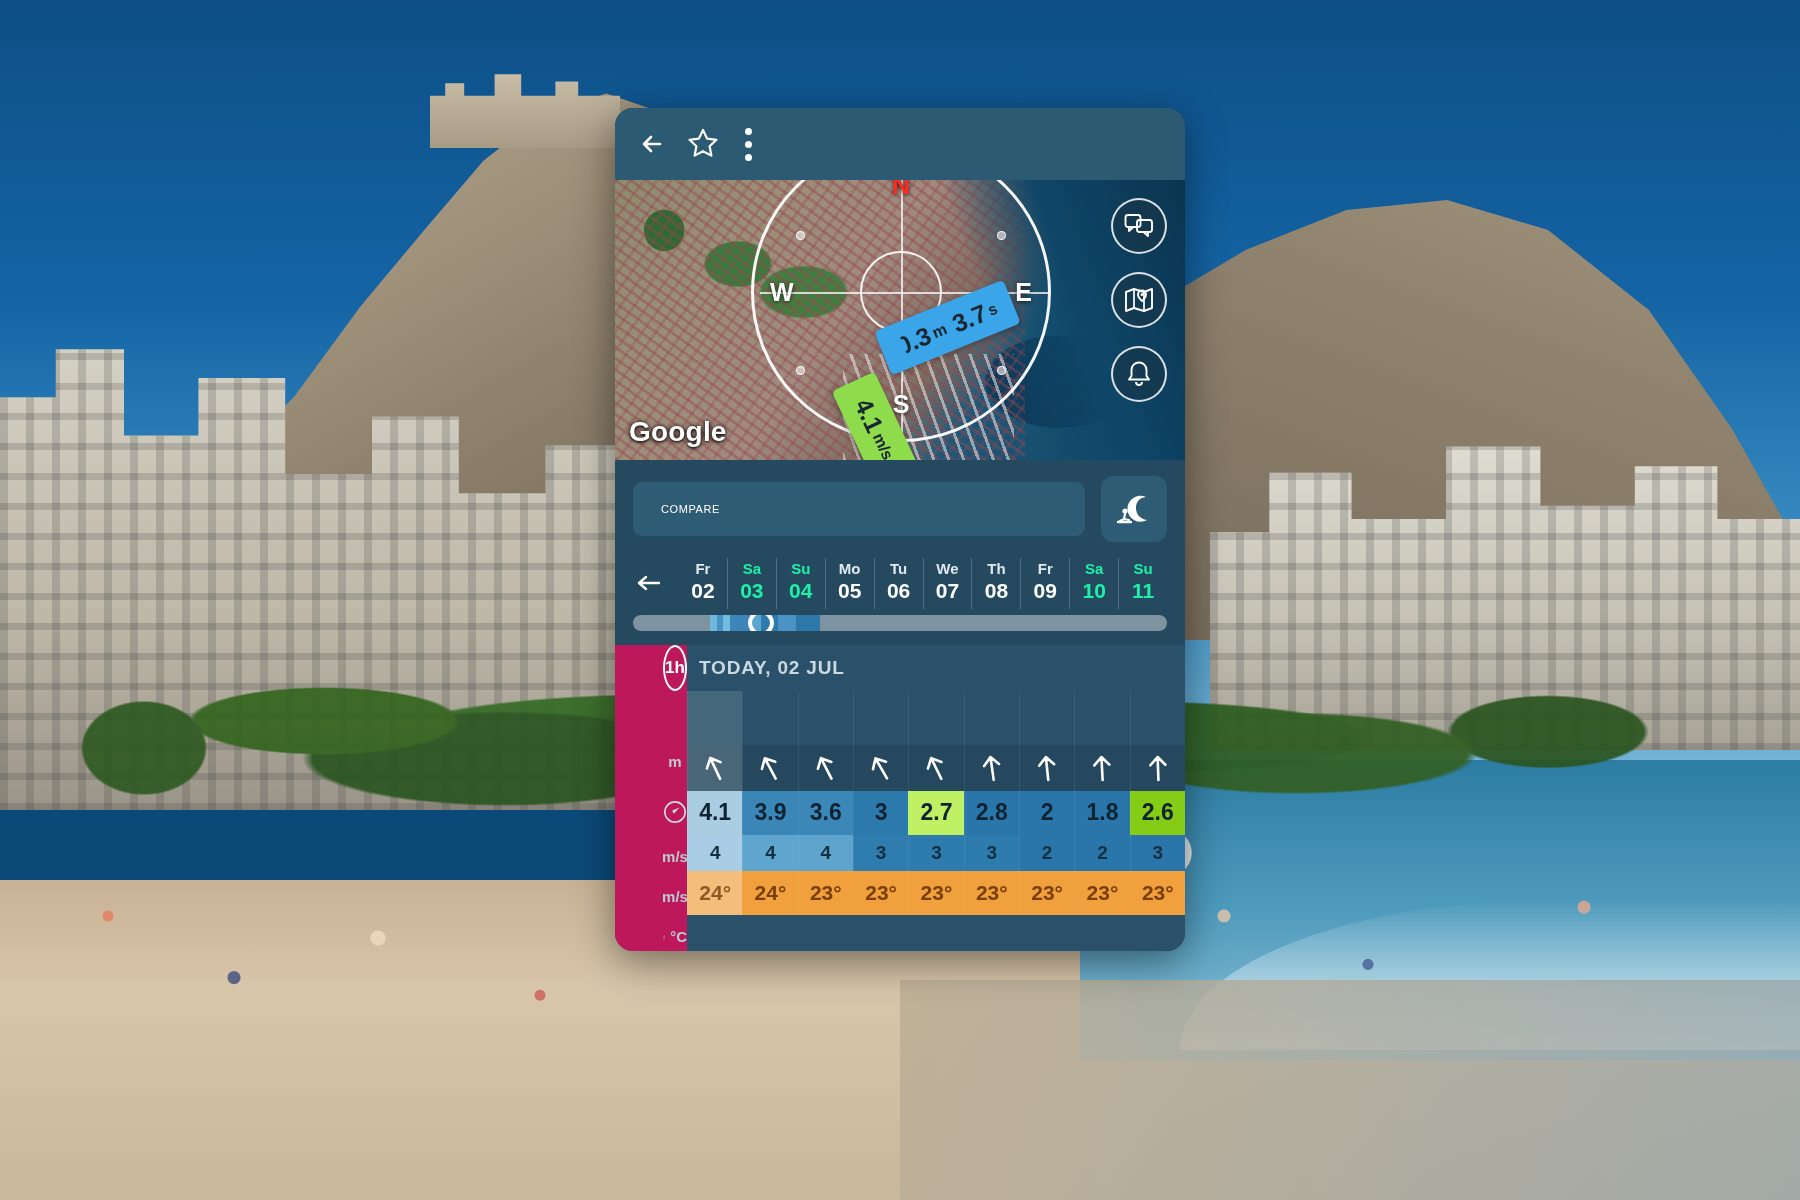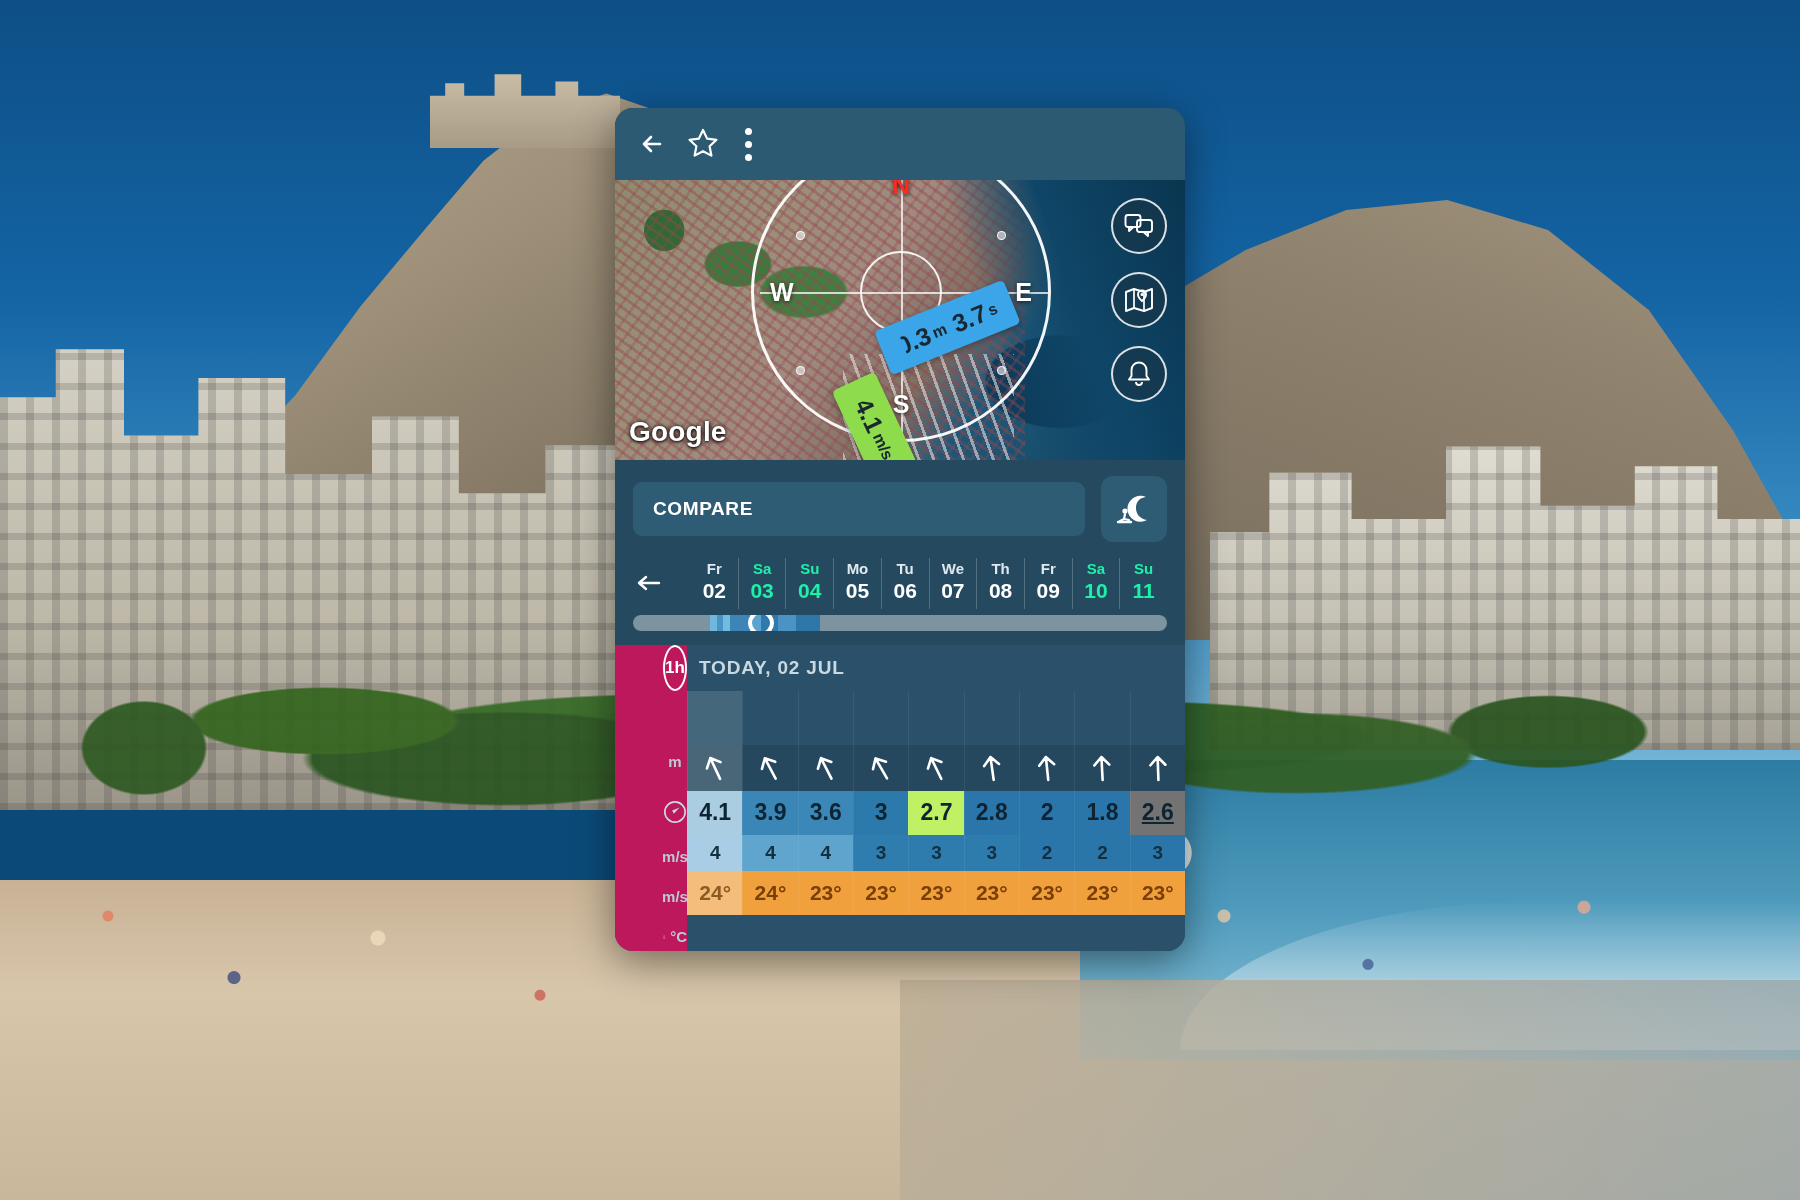--- a/index.html
+++ b/index.html
@@ -224,37 +224,37 @@
     display:flex; align-items:center; justify-content:center; cursor:pointer;
   }
 
   
   .model-row { display:flex; align-items:center; padding: 16px 18px; gap: 16px; }
   .model-group {
     flex: 1; display:flex; align-items:center;
     background: #2e5c74; border-radius: 9px; height: 54px; overflow:hidden;
   }
   .compare-btn {
-    color:#fff; font-size: 19px; font-weight: bold; letter-spacing: .6px;
-    padding: 0 20px; cursor:pointer; white-space: nowrap;
+    color:#fff; font-size: 11px; font-weight: normal; letter-spacing: .6px;
+    padding: 0 28px; cursor:pointer; white-space: nowrap;
   }
   .model-tabs { display:flex; height: 44px; border-radius: 7px; overflow:hidden; margin-right: 6px; }
   .model-tab {
     display:flex; align-items:center; justify-content:center;
     min-width: 96px; padding: 0 14px;
     background: #2b5468; color:#fff; font-size: 17px; font-weight: bold; cursor:pointer;
   }
   .model-tab.active { background: #1ef0a8; color:#0d3b33; }
   .night-btn {
     width: 66px; height: 66px; border-radius: 12px; background: #2e5c74;
     display:flex; align-items:center; justify-content:center; cursor:pointer; flex:0 0 auto;
   }
 
   
-  .day-strip { display:flex; align-items:center; padding: 0 18px 0 18px; gap: 24px; }
+  .day-strip { display:flex; align-items:center; padding: 0 18px 0 18px; gap: 12px; }
   .day-back { width: 34px; height: 26px; cursor:pointer; flex:0 0 auto; }
   .days { flex:1; display:flex; }
   .day {
     flex:1; text-align:center; padding: 2px 0 6px;
     border-left: 1px solid rgba(255,255,255,.22); cursor:pointer;
   }
   .day:first-child { border-left: none; }
   .day .dw { font-size: 15px; font-weight: bold; color:#dfe9ee; line-height: 1.25; }
   .day .dd { font-size: 21px; font-weight: bold; color:#ffffff; line-height: 1.15; }
   .day.weekend .dw, .day.weekend .dd { color:#1ef0a8; }
@@ -580,21 +580,21 @@
         </div>
       <div class="row row-ws" id="row-ws">
           <div class="cell now" style="background: rgb(170, 205, 226);">4.1</div>
           <div class="cell" style="background: rgb(58, 134, 182);">3.9</div>
           <div class="cell" style="background: rgb(59, 135, 183);">3.6</div>
           <div class="cell" style="background: rgb(44, 121, 172);">3</div>
           <div class="cell" style="background: #bef264;">2.7</div>
           <div class="cell" style="background: rgb(42, 118, 170);">2.8</div>
           <div class="cell" style="background: rgb(42, 118, 170);">2</div>
           <div class="cell" style="background: rgb(42, 118, 170);">1.8</div>
-          <div class="cell" style="background: #737373; text-decoration: underline;">2.6</div>
+          <div class="cell" style="background: #84cc16;">2.6</div>
         </div>
       <div class="row row-gust" id="row-gust">
           <div class="cell now" style="background: rgb(168, 205, 228);">4</div>
           <div class="cell" style="background: rgb(95, 165, 206);">4</div>
           <div class="cell" style="background: rgb(94, 164, 205);">4</div>
           <div class="cell" style="background: rgb(47, 124, 174);">3</div>
           <div class="cell" style="background: rgb(46, 123, 173);">3</div>
           <div class="cell" style="background: rgb(46, 123, 173);">3</div>
           <div class="cell" style="background: rgb(42, 118, 170);">2</div>
           <div class="cell" style="background: rgb(42, 118, 170);">2</div>

